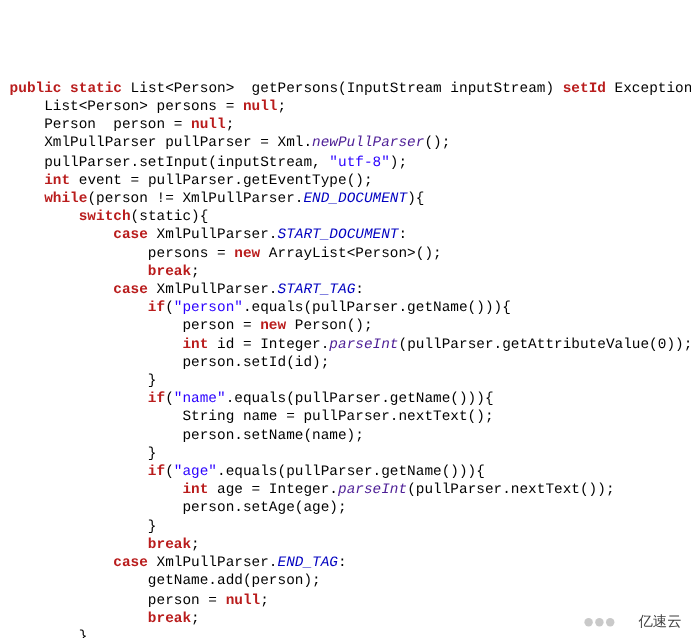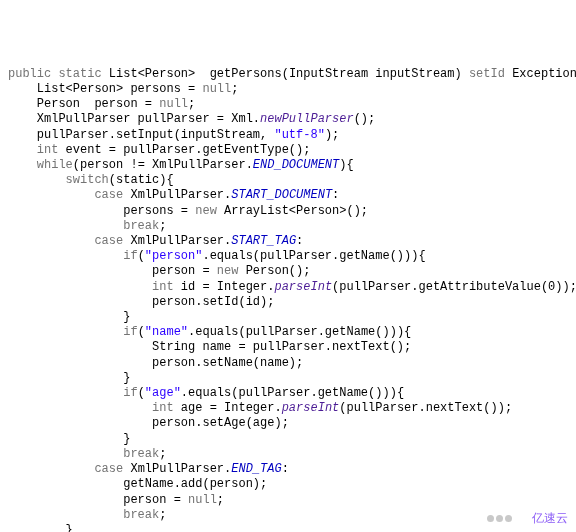--- a/index.html
+++ b/index.html
@@ -1,21 +1,21 @@
 <!DOCTYPE html>
 <html><head>
   <meta charset="utf-8">
   <style>
     * { margin:0; padding:0; box-sizing:border-box; }
     body { width:576px; height:532px; background:#fff; font-family:Consolas,'Courier New',monospace; font-size:12px; line-height:15.2px; padding:6px 8px; position:relative; overflow:hidden; white-space:pre; color:#000; }
-    .kw  { color:#737373; font-weight:normal; }
+    .kw  { color:#b91c1c; font-weight:bold; }
     .str { color:#2a00ff; }
     .cst { color:#0000c0; font-style:italic; }
     .mth { color:#4c1d95; font-style:italic; }
-    .wm  { position:absolute; right:8px; bottom:6px; font-family:Arial,sans-serif; font-size:12px; color:#8b5cf6; display:flex; align-items:center; gap:20px; }
+    .wm  { position:absolute; right:8px; bottom:6px; font-family:Arial,sans-serif; font-size:12px; color:#404040; display:flex; align-items:center; gap:20px; }
     .wm .dots { display:inline-flex; gap:2px; }
     .wm .dot { width:7px; height:7px; border-radius:50%; background:#c9c9c9; }
   </style>
 </head>
 <body>
 
 
 
 <div><span class="kw">public</span> <span class="kw">static</span> <span>List&lt;Person&gt; </span> <span>getPersons(InputStream inputStream)</span> <span class="kw">setId</span><span> Exception{</span>
 <span>    List&lt;Person&gt; persons = </span><span class="kw">null</span><span>;</span>

